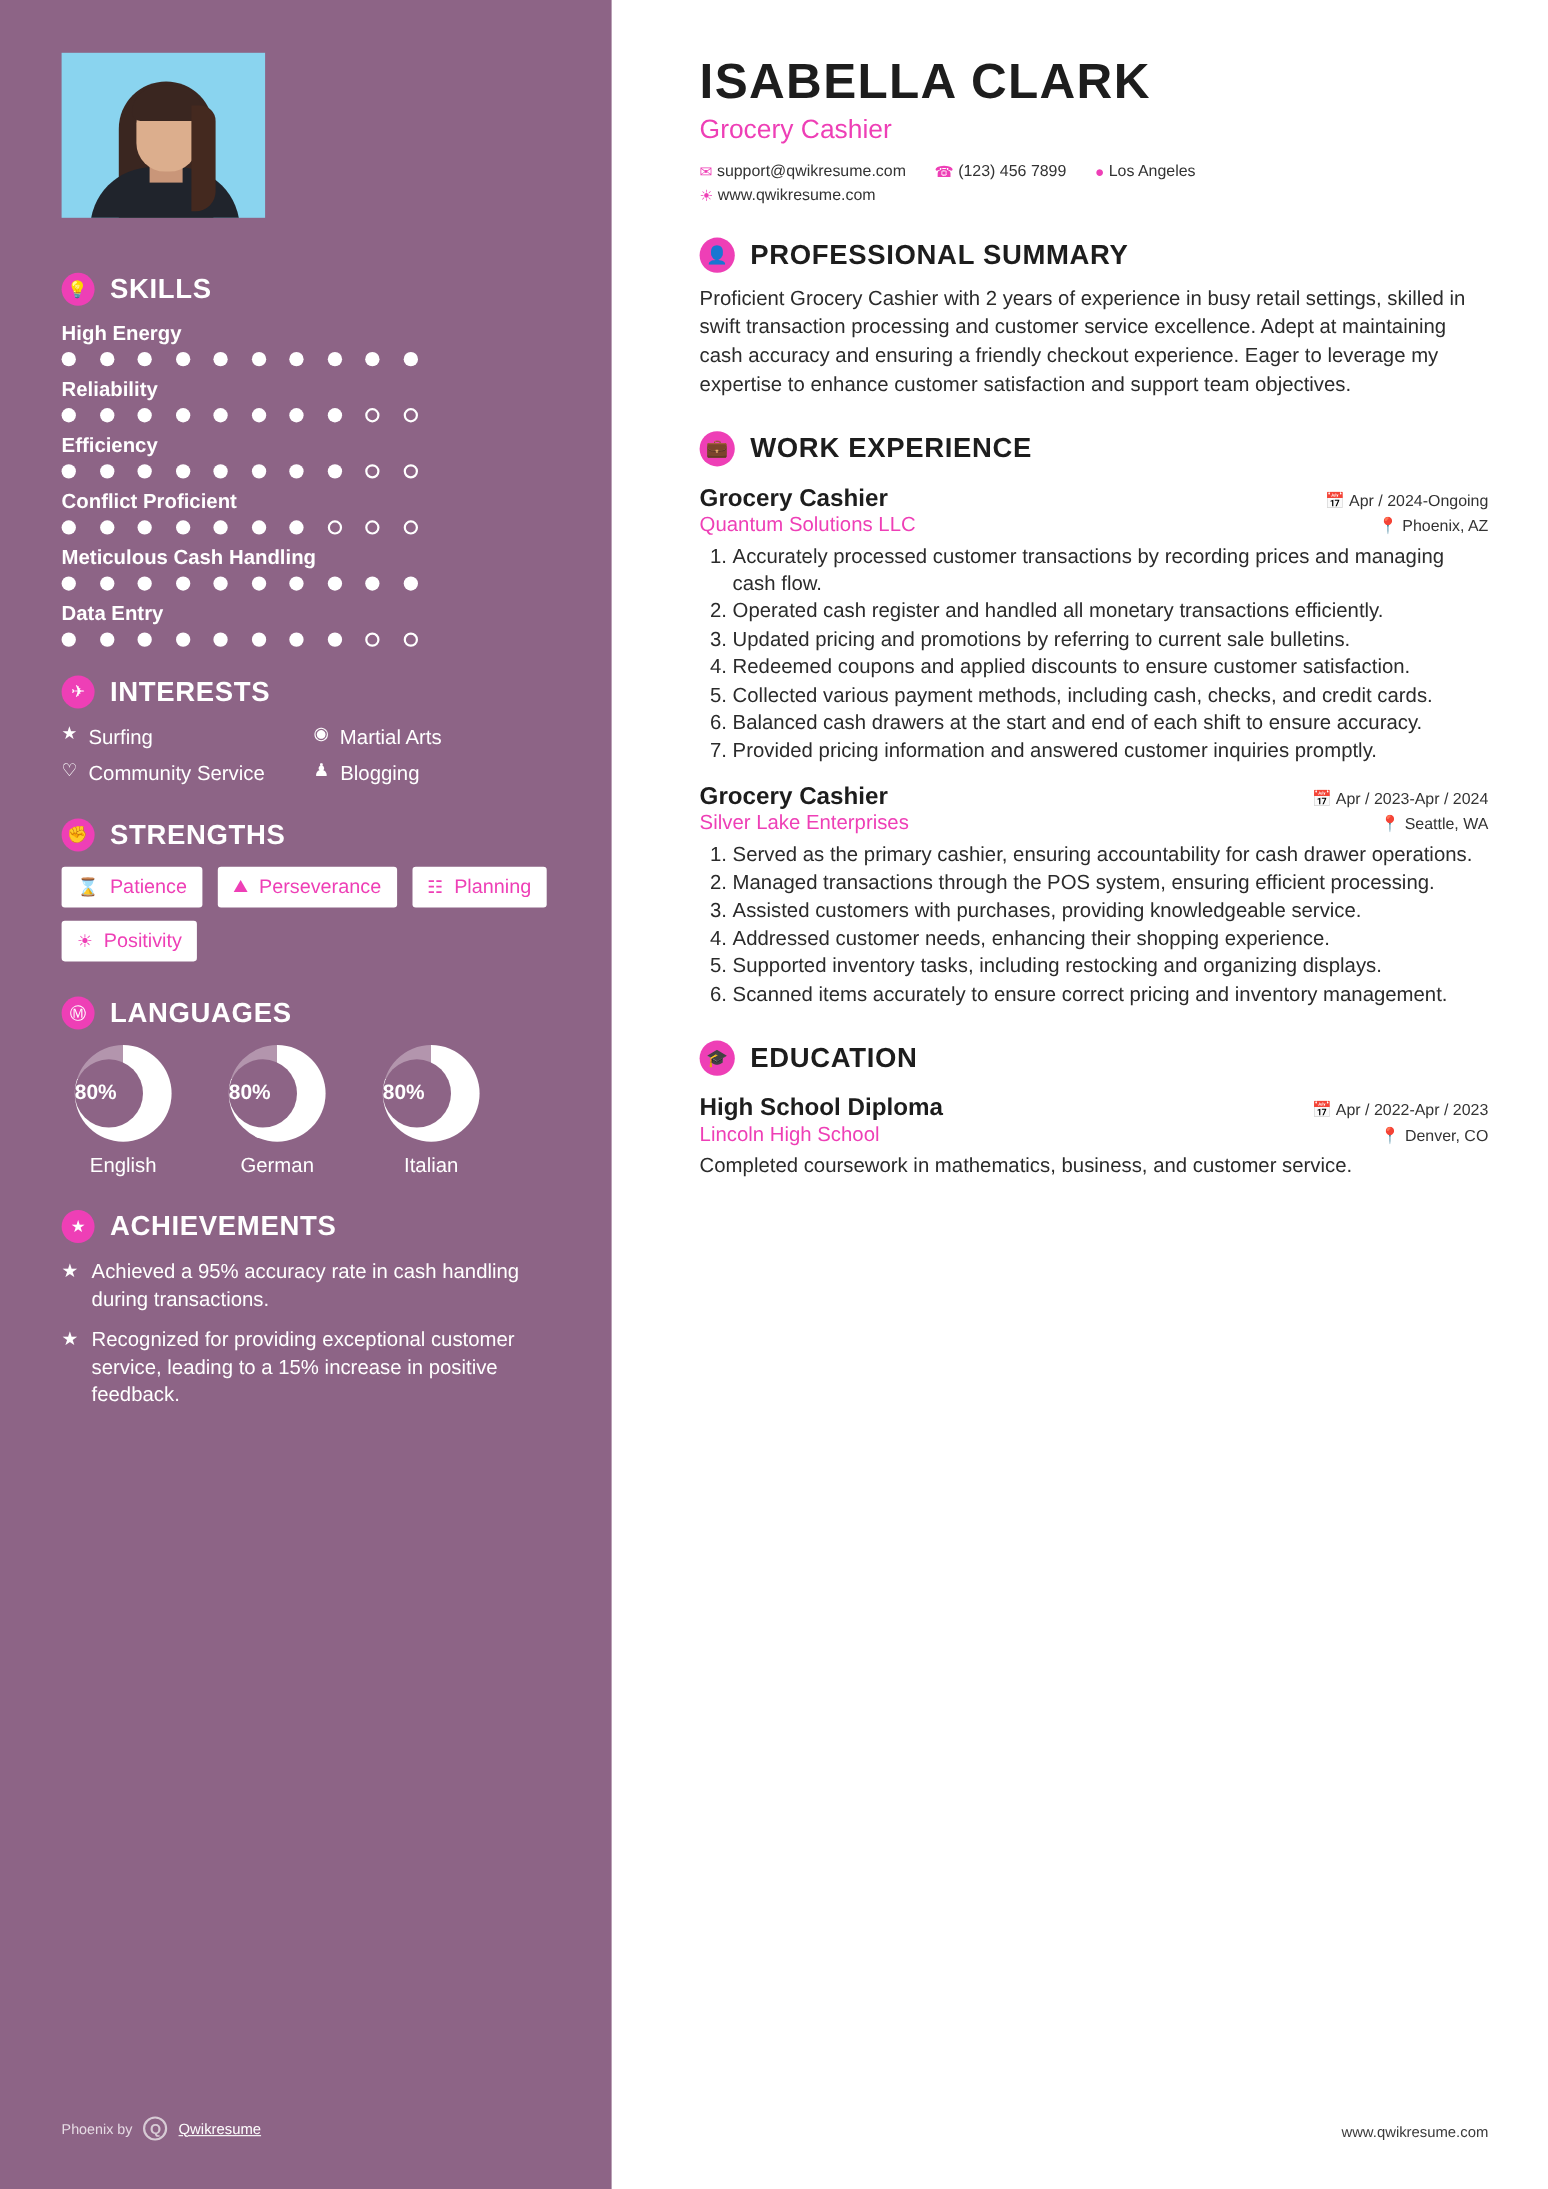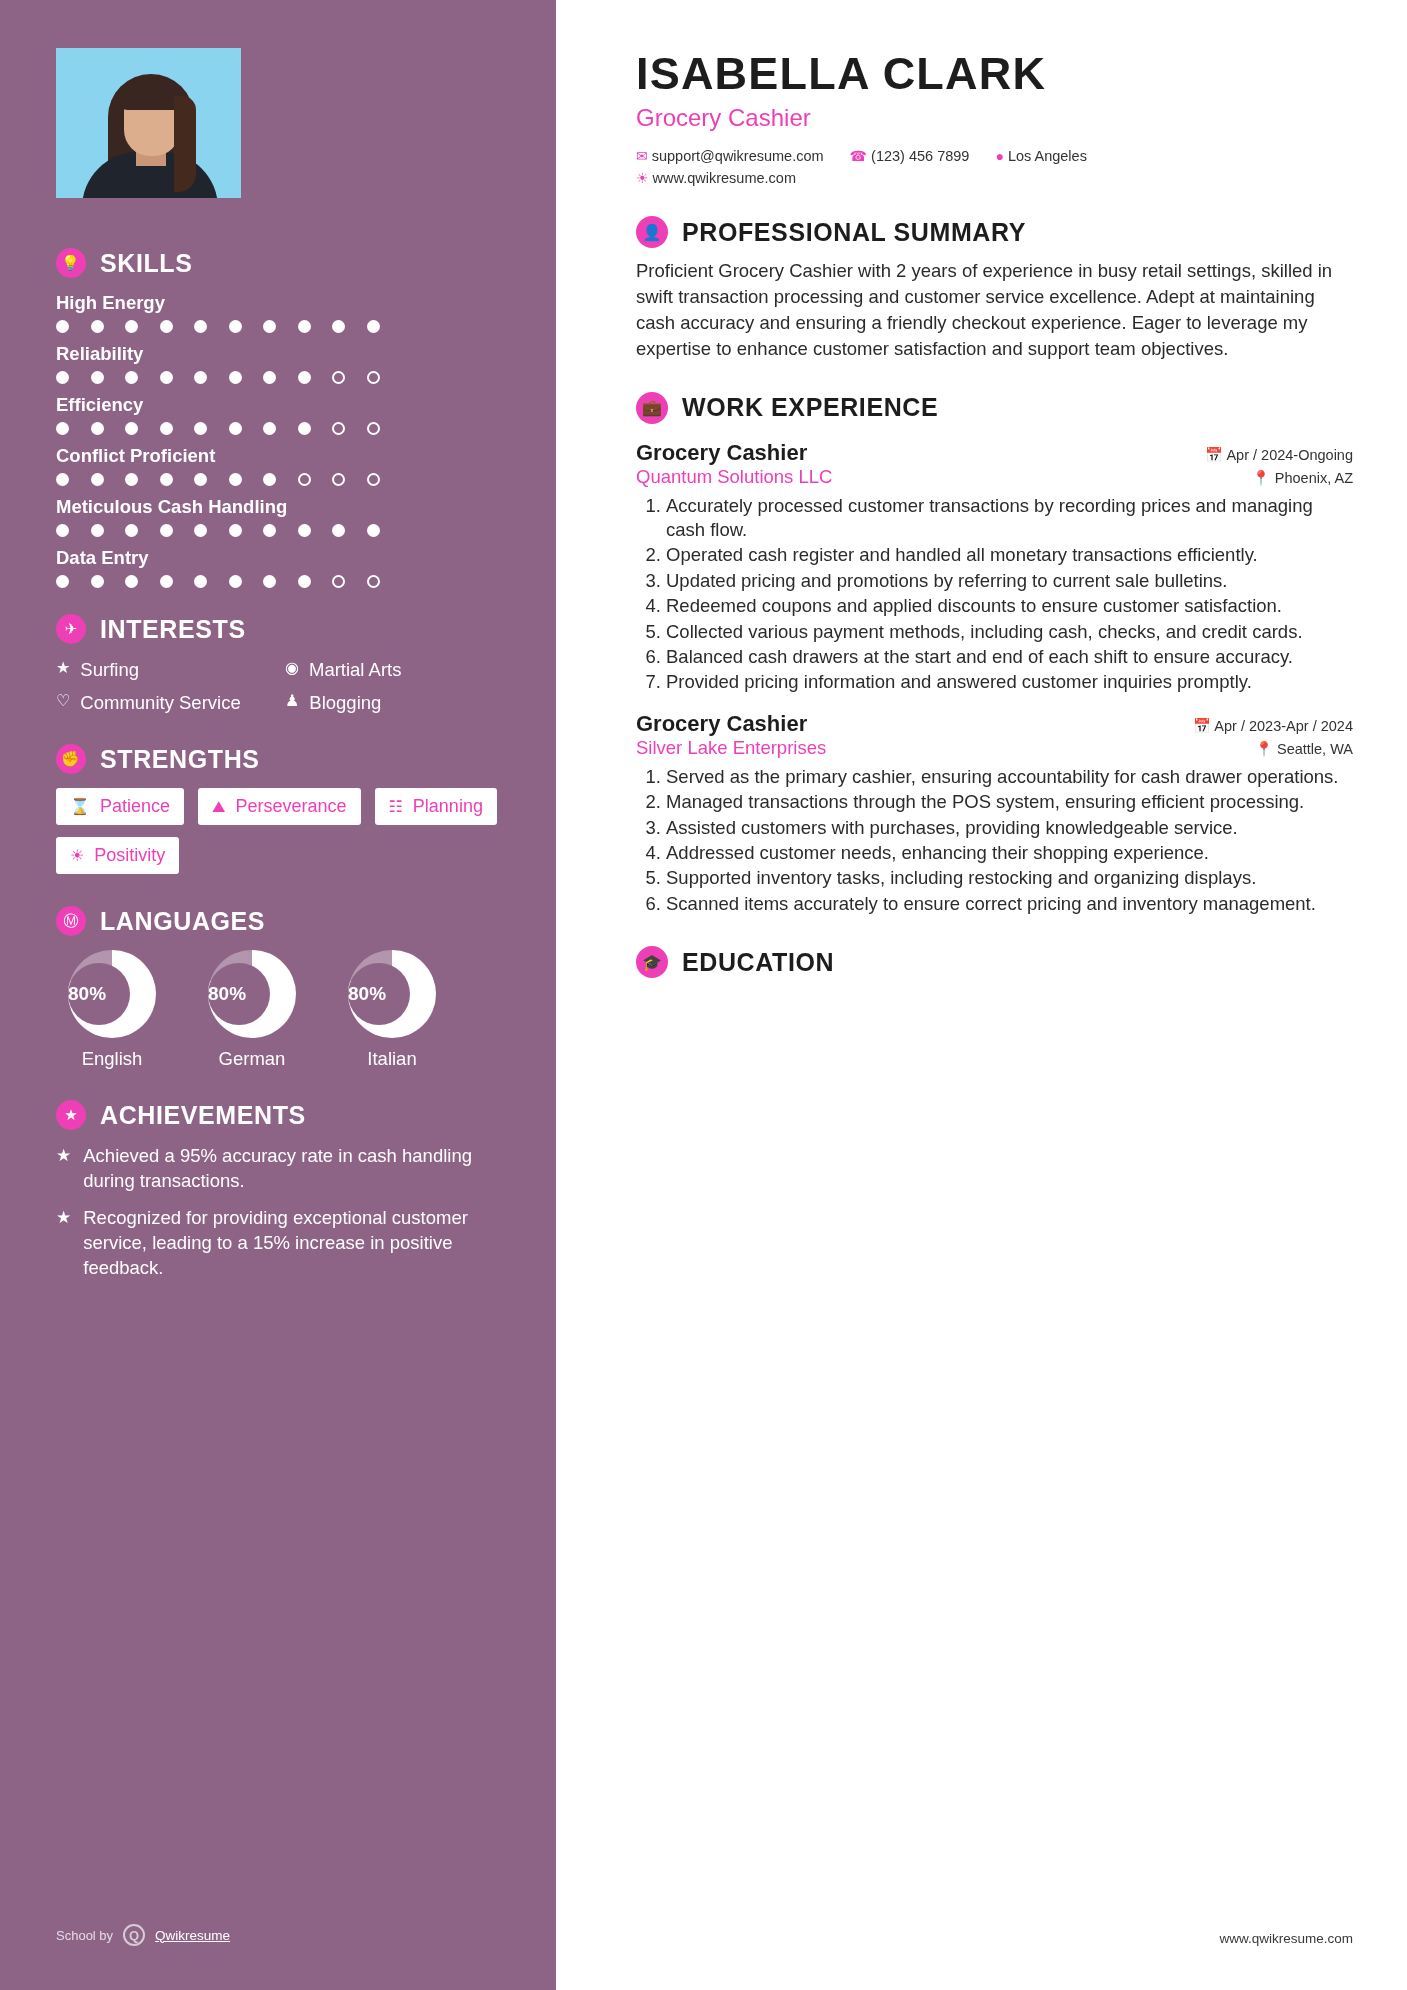--- a/index.html
+++ b/index.html
@@ -447,21 +447,21 @@
             <span>Achieved a 95% accuracy rate in cash handling during transactions.</span>
           </div>
           <div class="ach">
             <span class="ai">★</span>
             <span>Recognized for providing exceptional customer service, leading to a 15% increase in positive feedback.</span>
           </div>
         </div>
     </section>
 
     <div class="powered">
-      <span>School by</span>
+      <span>Phoenix by</span>
       <span class="qmark">Q</span>
       <span class="brand">Qwikresume</span>
     </div>
   </aside>
 
   <main class="main">
 
     <h1 class="name">ISABELLA CLARK</h1>
     <div class="role">Grocery Cashier</div>
 
@@ -538,17 +538,30 @@
             </ol>
           </div>
         </div>
     </section>
 
     <section>
       <div class="m-sec-head">
         <span class="m-sec-ico">🎓</span>
         <span class="m-sec-title">EDUCATION</span>
       </div>
+      <div id="edu-list">
+          <div class="job">
+            <div class="job-line">
+              <div class="job-title">High School Diploma</div>
+              <div class="job-meta">📅 Apr / 2022-Apr / 2023</div>
+            </div>
+            <div class="job-line">
+              <div class="job-company">Lincoln High School</div>
+              <div class="job-loc">📍 Denver, CO</div>
+            </div>
+            <div class="edu-desc">Completed coursework in mathematics, business, and customer service.</div>
+          </div>
+        </div>
     </section>
 
     <div class="site-foot">www.qwikresume.com</div>
   </main>
 </div>
 
 </body></html>

